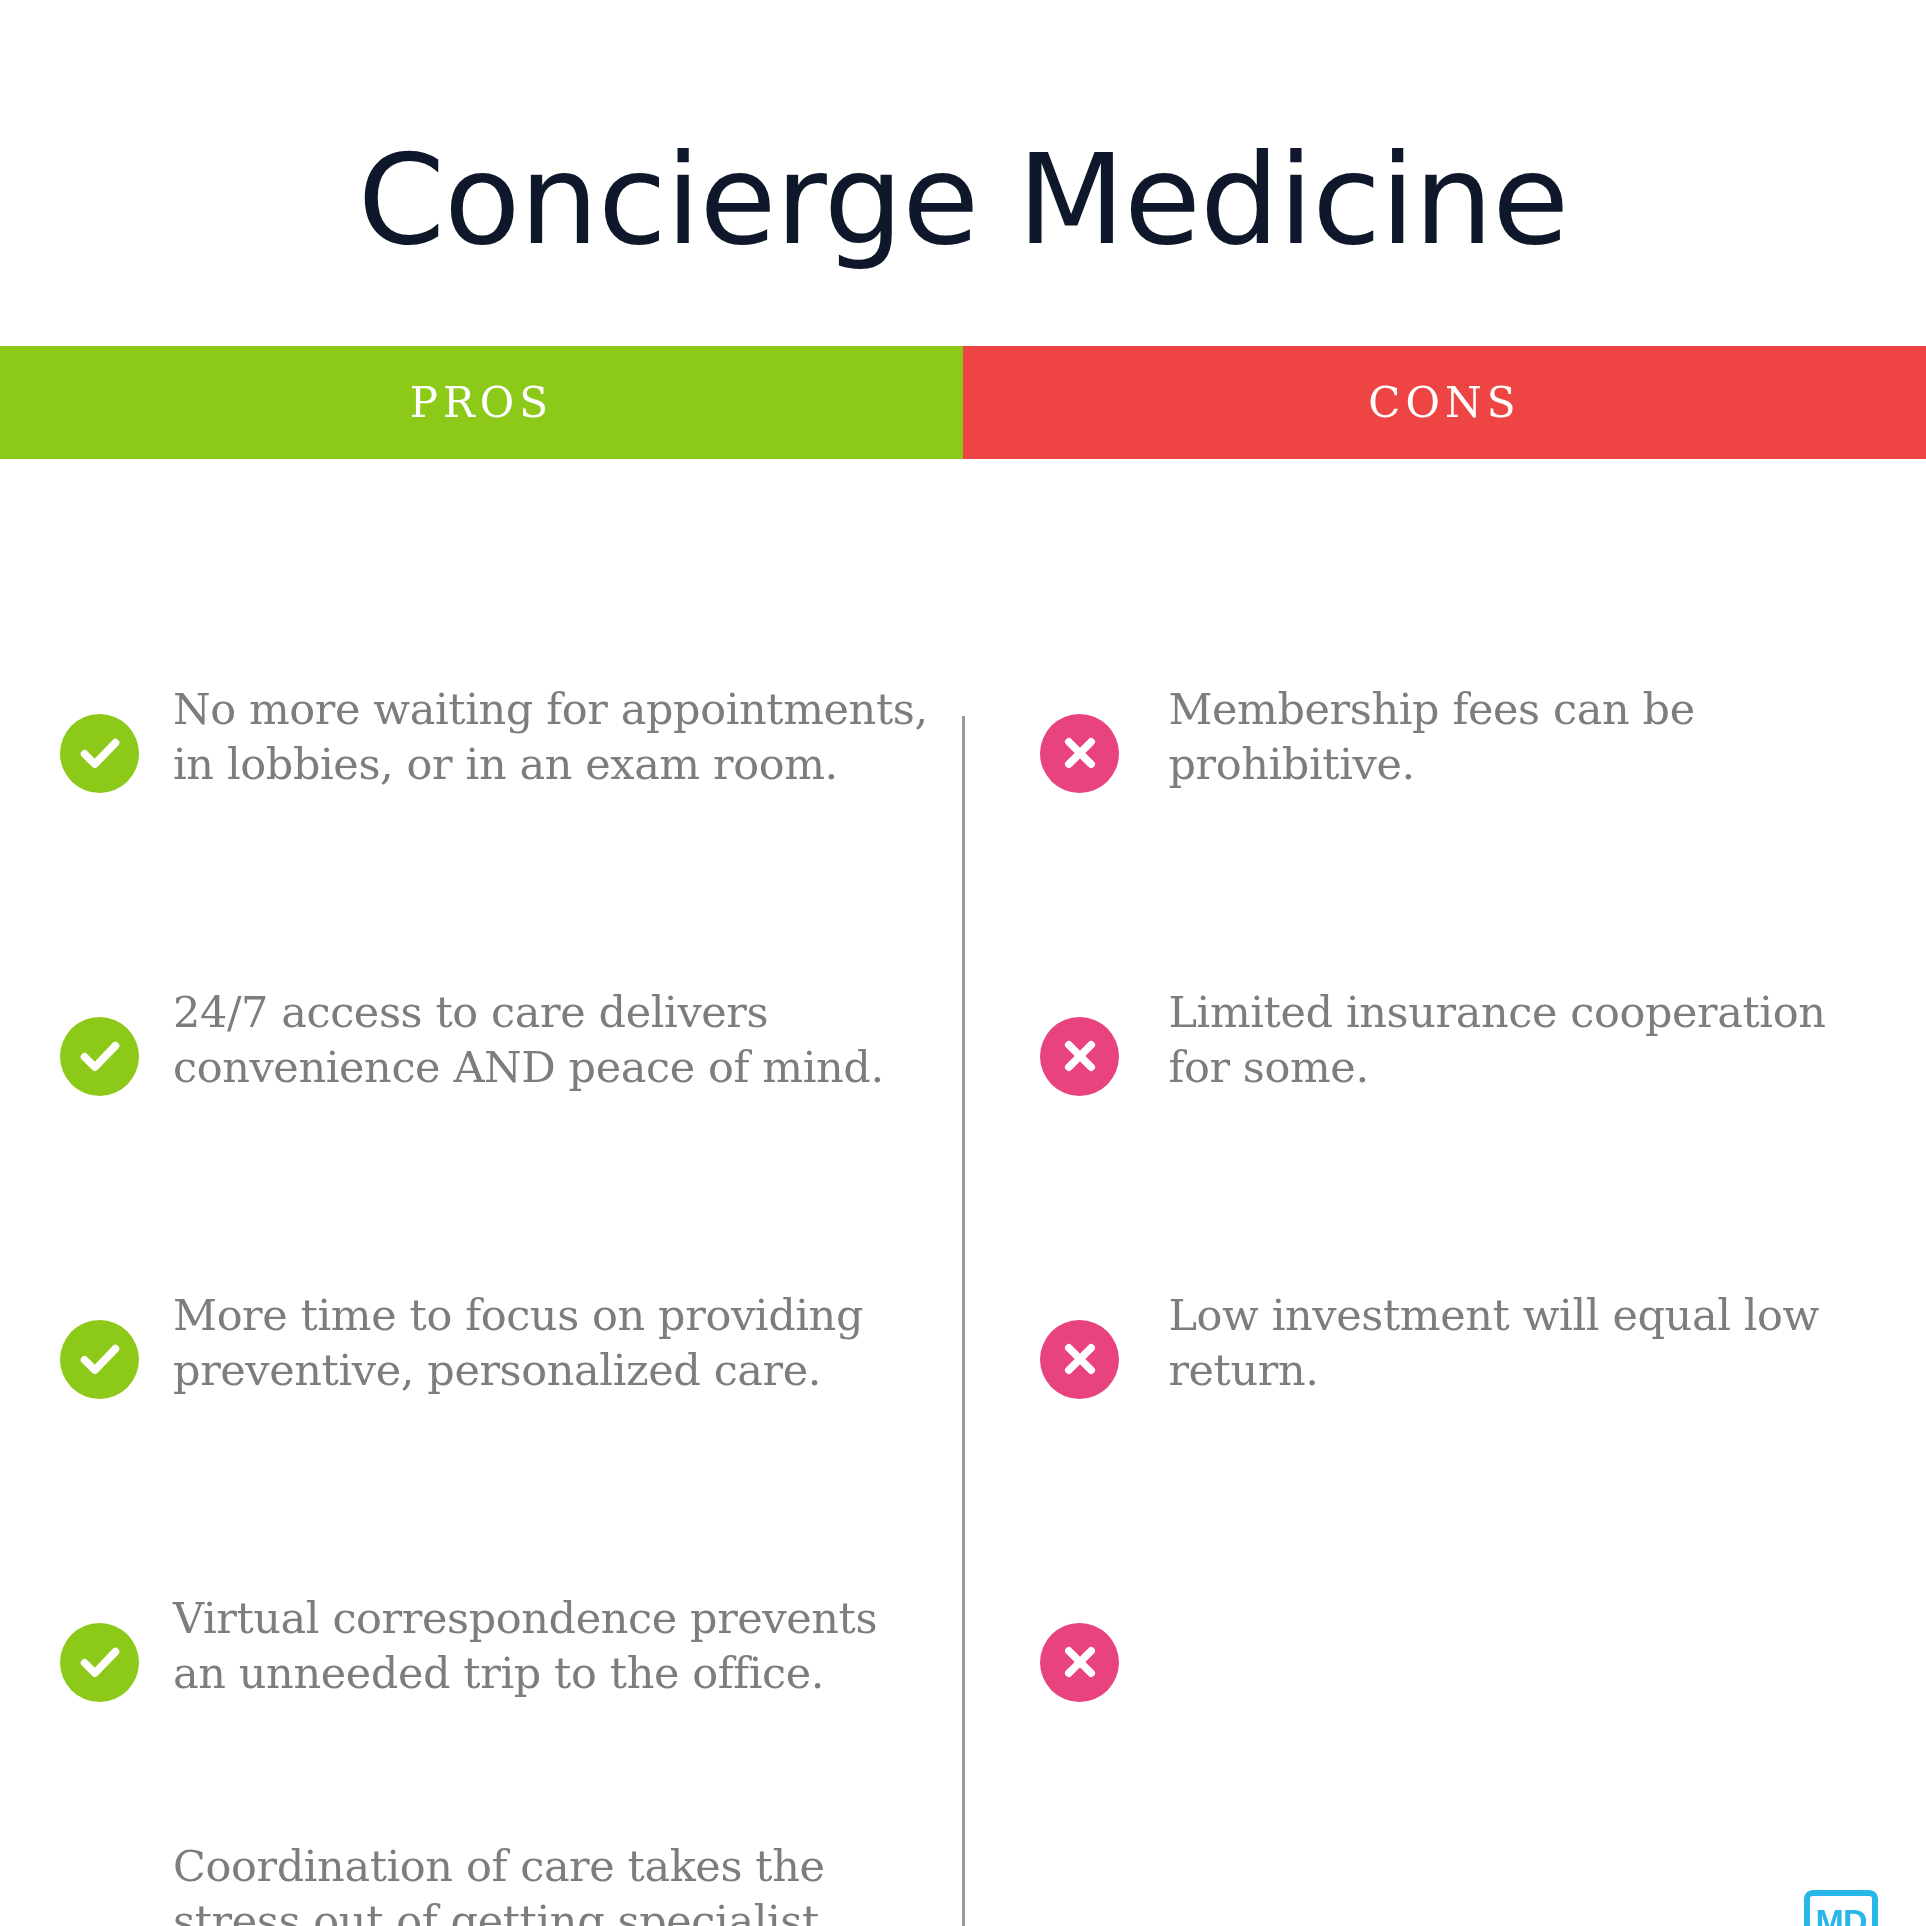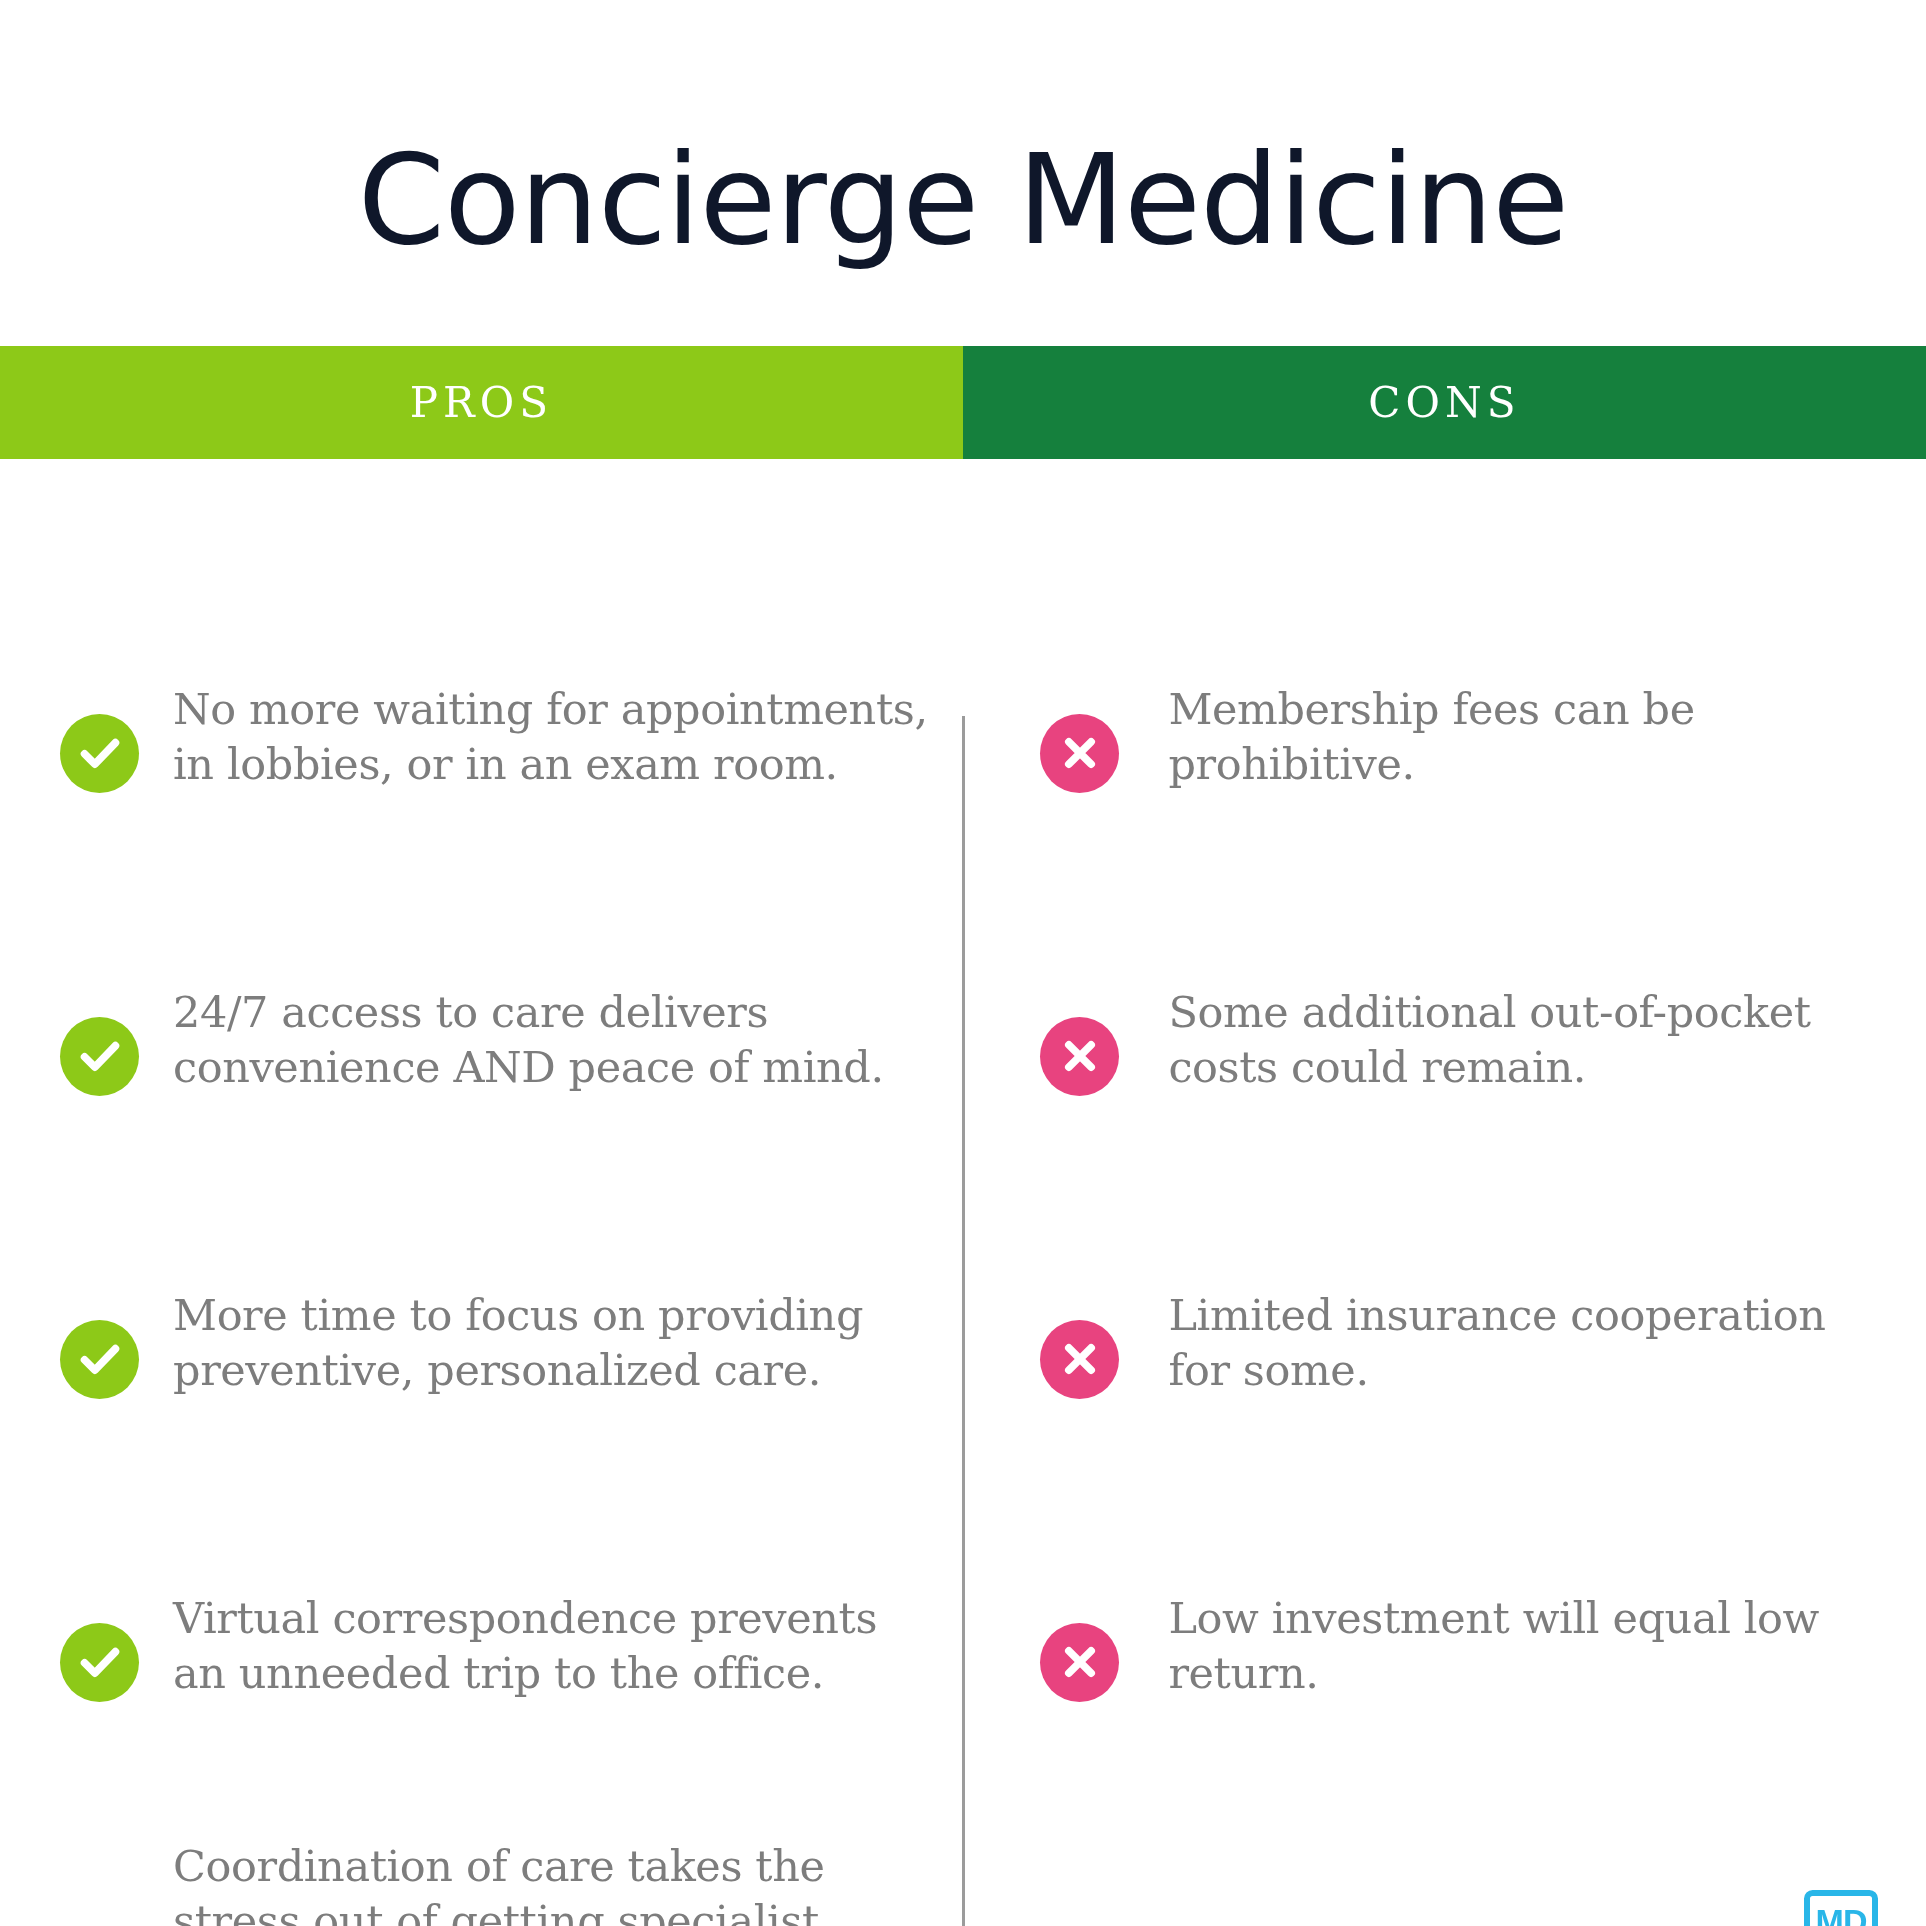--- a/index.html
+++ b/index.html
@@ -41,21 +41,21 @@
     display: flex;
     align-items: center;
     justify-content: center;
     color: #ffffff;
     font-family: "DejaVu Serif", serif;
     font-size: 42px;
     letter-spacing: 5.1px;
     font-weight: normal;
   }
   .header-pros { background: #8dc918; }
-  .header-cons { background: #15803d; }
+  .header-cons { background: #ef4444; }
 
   .columns {
     display: flex;
     width: 100%;
     position: relative;
   }
   .col {
     flex: 1 1 50%;
     box-sizing: border-box;
     padding-top: 31px;
@@ -196,28 +196,20 @@
 
       <div class="item">
         <span class="badge badge-x">
           <svg width="48" height="48" viewBox="0 0 56 56">
               <path d="M15 15 L41 41 M41 15 L15 41" fill="none" stroke="#ffffff" stroke-width="9" stroke-linecap="round"></path>
             </svg>
         </span>
         <span class="item-text">Membership fees can be prohibitive.</span>
       </div>
 
-      <div class="item">
-        <span class="badge badge-x">
-          <svg width="48" height="48" viewBox="0 0 56 56">
-              <path d="M15 15 L41 41 M41 15 L15 41" fill="none" stroke="#ffffff" stroke-width="9" stroke-linecap="round"></path>
-            </svg>
-        </span>
-        <span class="item-text">Some additional out-of-pocket costs could remain.</span>
-      </div>
 
       <div class="item">
         <span class="badge badge-x">
           <svg width="48" height="48" viewBox="0 0 56 56">
               <path d="M15 15 L41 41 M41 15 L15 41" fill="none" stroke="#ffffff" stroke-width="9" stroke-linecap="round"></path>
             </svg>
         </span>
         <span class="item-text">Limited insurance cooperation for some.</span>
       </div>
 

